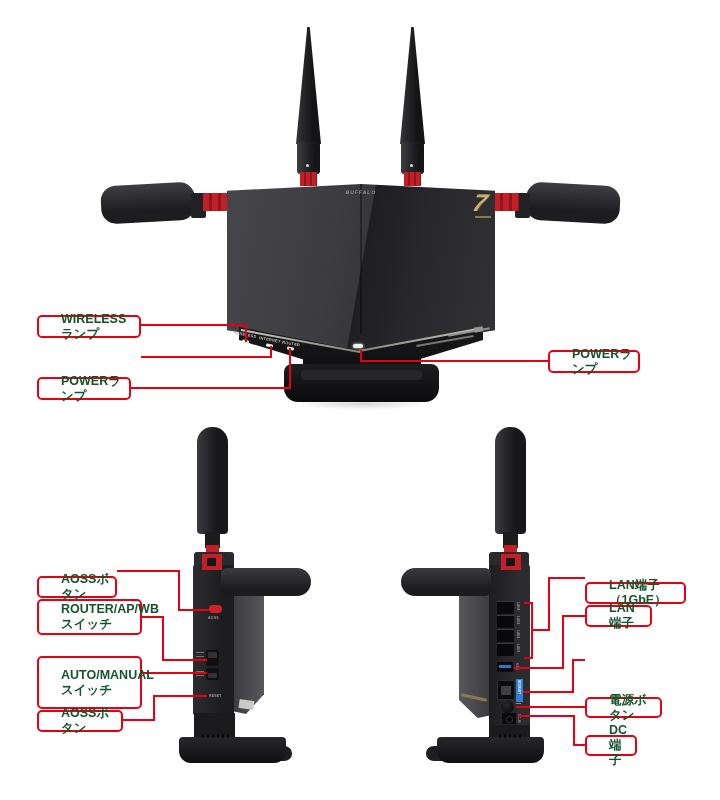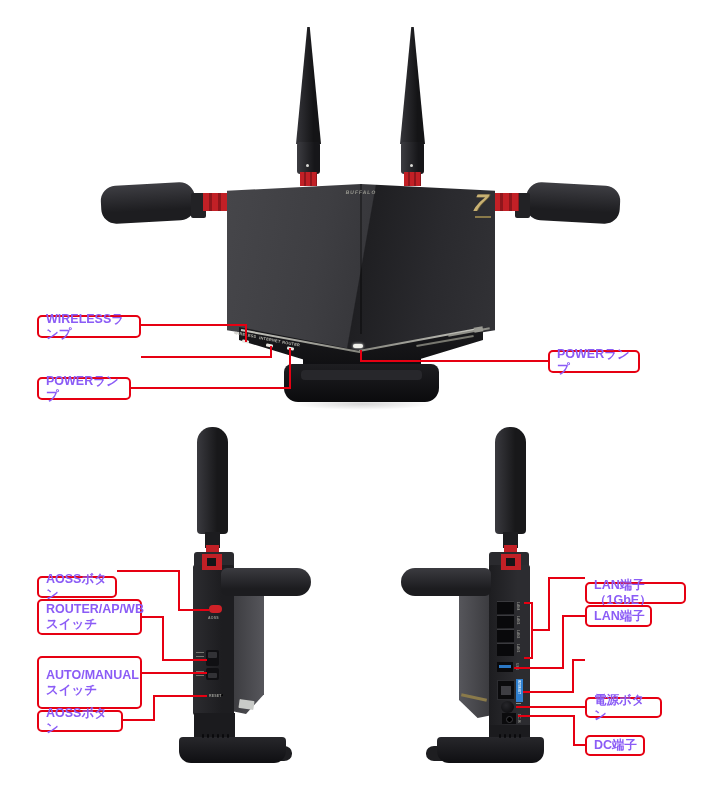--- a/index.html
+++ b/index.html
@@ -2,22 +2,22 @@
 <html><head>
 <meta charset="utf-8">
 <style>
   :root{ --red:#e60012; }
   html,body{margin:0;padding:0;background:#fff;}
   .canvas{position:relative;width:720px;height:800px;background:#fff;overflow:hidden;
           font-family:"Liberation Sans","DejaVu Sans",sans-serif;}
   .abs{position:absolute;}
   
   .co{position:absolute;box-sizing:border-box;border:2px solid var(--red);border-radius:5px;
-      background:#fff;color:#8b5cf6;font-weight:bold;font-size:12.5px;line-height:15px;
-      display:flex;align-items:center;padding:0 4px 0 7px;white-space:pre-line;z-index:30;}
+      background:#fff;color:#14532d;font-weight:bold;font-size:12.5px;line-height:15px;
+      display:flex;align-items:center;padding:0 4px 0 22px;white-space:pre-line;z-index:30;}
   
   .ln{position:absolute;background:var(--red);z-index:25;}
   .h{height:2px;} .v{width:2px;}
   
   .micro{position:absolute;font-weight:bold;color:#b9b9b1;font-size:4px;line-height:4px;
          letter-spacing:.2px;z-index:12;}
   .vtext{position:absolute;writing-mode:vertical-rl;font-size:3.2px;line-height:4px;
          color:#8d8d88;font-weight:bold;z-index:12;overflow:hidden;}
   .led{position:absolute;background:#e8e6e0;border-radius:1px;z-index:12;}
   .dot{position:absolute;background:#0a0a0c;border-radius:1px;z-index:8;}
@@ -236,21 +236,21 @@
     <div class="abs" style="left:77px;top:337px;width:107px;height:26px;z-index:5;
          border-radius:4px 4px 12px 12px;background:linear-gradient(180deg,#27272b,#0f0f12);"></div>
     <div class="abs" style="left:66px;top:346px;width:40px;height:15px;border-radius:8px/7px;background:#1e1e21;z-index:4;"></div>
 
     <div class="co" style="left:225px;top:182px;width:101px;height:22px;">
       <span>LAN端子（1GbE）</span></div>
     <div class="co" style="left:225px;top:205px;width:67px;height:22px;">
       <span>LAN端子</span></div>
     <div class="co" style="left:225px;top:297px;width:77px;height:21px;">
       <span>電源ボタン</span></div>
-    <div class="co" style="left:225px;top:335px;width:60px;height:21px;">
+    <div class="co" style="left:225px;top:335px;width:52px;height:21px;">
       <span>DC端子</span></div>
 
     <div class="ln v" style="left:171px;top:202px;height:57px;"></div>
     <div class="ln h" style="left:164px;top:202px;width:9px;"></div>
     <div class="ln h" style="left:164px;top:257px;width:9px;"></div>
     <div class="ln h" style="left:171px;top:229px;width:19px;"></div>
     <div class="ln v" style="left:188px;top:177px;height:54px;"></div>
     <div class="ln h" style="left:188px;top:177px;width:37px;"></div>
 
     <div class="ln h" style="left:154px;top:267px;width:50px;"></div>

